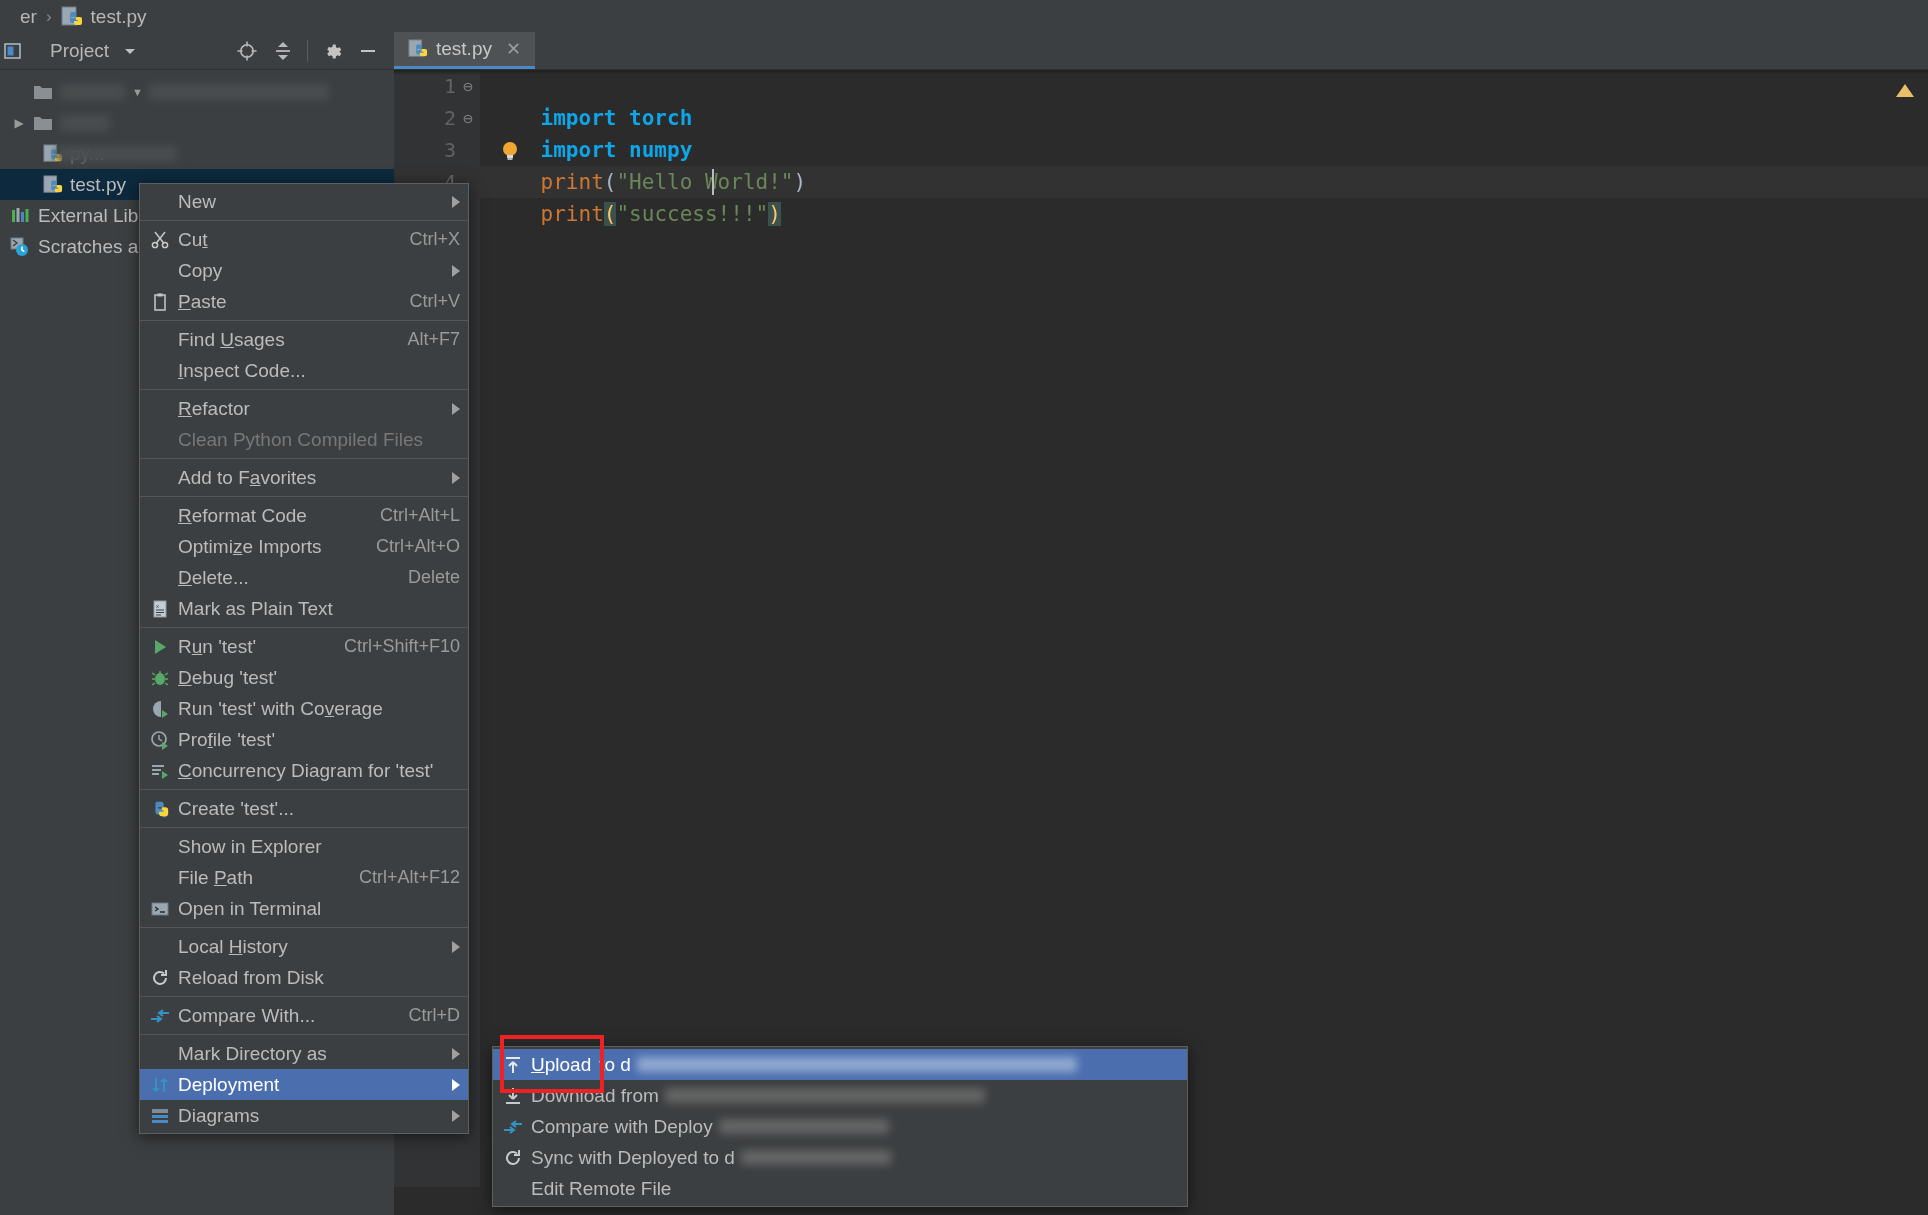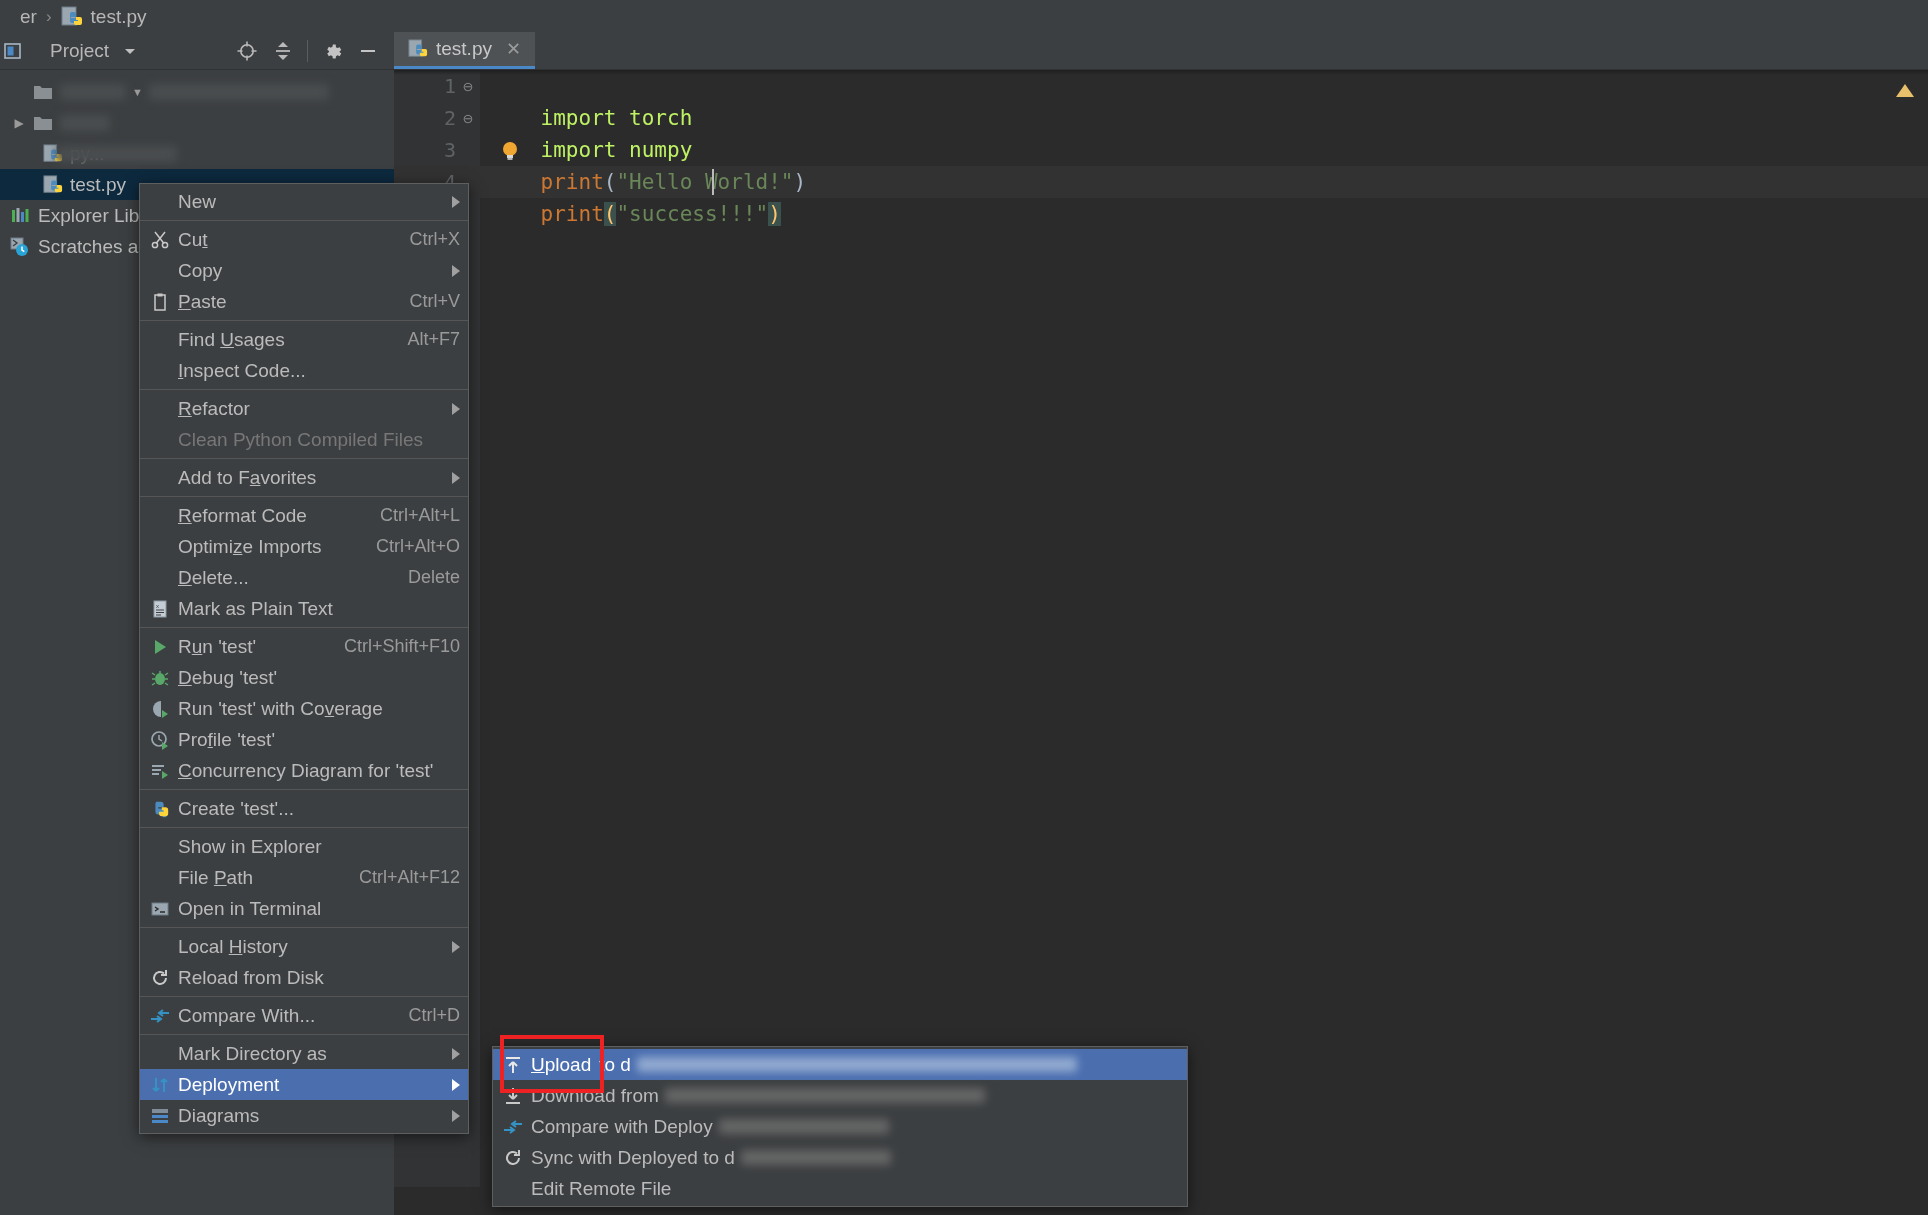--- a/index.html
+++ b/index.html
@@ -77,21 +77,21 @@
   .lnum{
     position:absolute;width:62px;text-align:right;color:#606366;
     font-family:"DejaVu Sans Mono","Liberation Mono",monospace;font-size:20px;
     height:32px;line-height:32px;
   }
   .fold{
     position:absolute;left:66px;width:16px;height:32px;
     display:flex;align-items:center;justify-content:center;color:#8a8a8a;font-size:13px;
   }
   .kw{color:#cc7832;}
-  .ident{color:#bef264;}
+  .ident{color:#0ea5e9;font-weight:bold;}
   .str{color:#6a8759;}
   .punct{color:#a9b7c6;}
   .paren-hl{background:#3b514d;color:#ffc66d;}
   .caret{
     position:absolute;width:2px;height:26px;background:#bbbbbb;top:3px;
   }
   #line4-hl{
     position:absolute;left:0;width:1534px;height:32px;background:#323232;
   }
   #right-marker{
@@ -276,21 +276,21 @@
 
   <div class="tree-row" style="padding-left:8px">
     <span class="tree-icon">
       <svg width="20" height="18" viewBox="0 0 20 18">
         <rect x="1" y="3" width="3" height="12" fill="#4caf50"></rect>
         <rect x="5.5" y="1" width="3" height="14" fill="#9aa7b0"></rect>
         <rect x="10" y="5" width="3" height="10" fill="#4a88c7"></rect>
         <rect x="14.5" y="2" width="3" height="13" fill="#4caf50"></rect>
       </svg>
     </span>
-    <span>Explorer Lib</span>
+    <span>External Lib</span>
   </div>
 
   <div class="tree-row" style="padding-left:8px">
     <span class="tree-icon">
       <svg width="22" height="20" viewBox="0 0 22 20">
         <rect x="1" y="1" width="12" height="11" fill="#9aa7b0" stroke="#6f7d87"></rect>
         <path d="M3 3l4 3-4 3" fill="none" stroke="#3c3f41" stroke-width="1.4"></path>
         <circle cx="12" cy="13" r="6" fill="#2aa3d6"></circle>
         <path d="M12 9.5V13l2.3 1.6" stroke="#ffffff" stroke-width="1.5" fill="none"></path>
       </svg>

